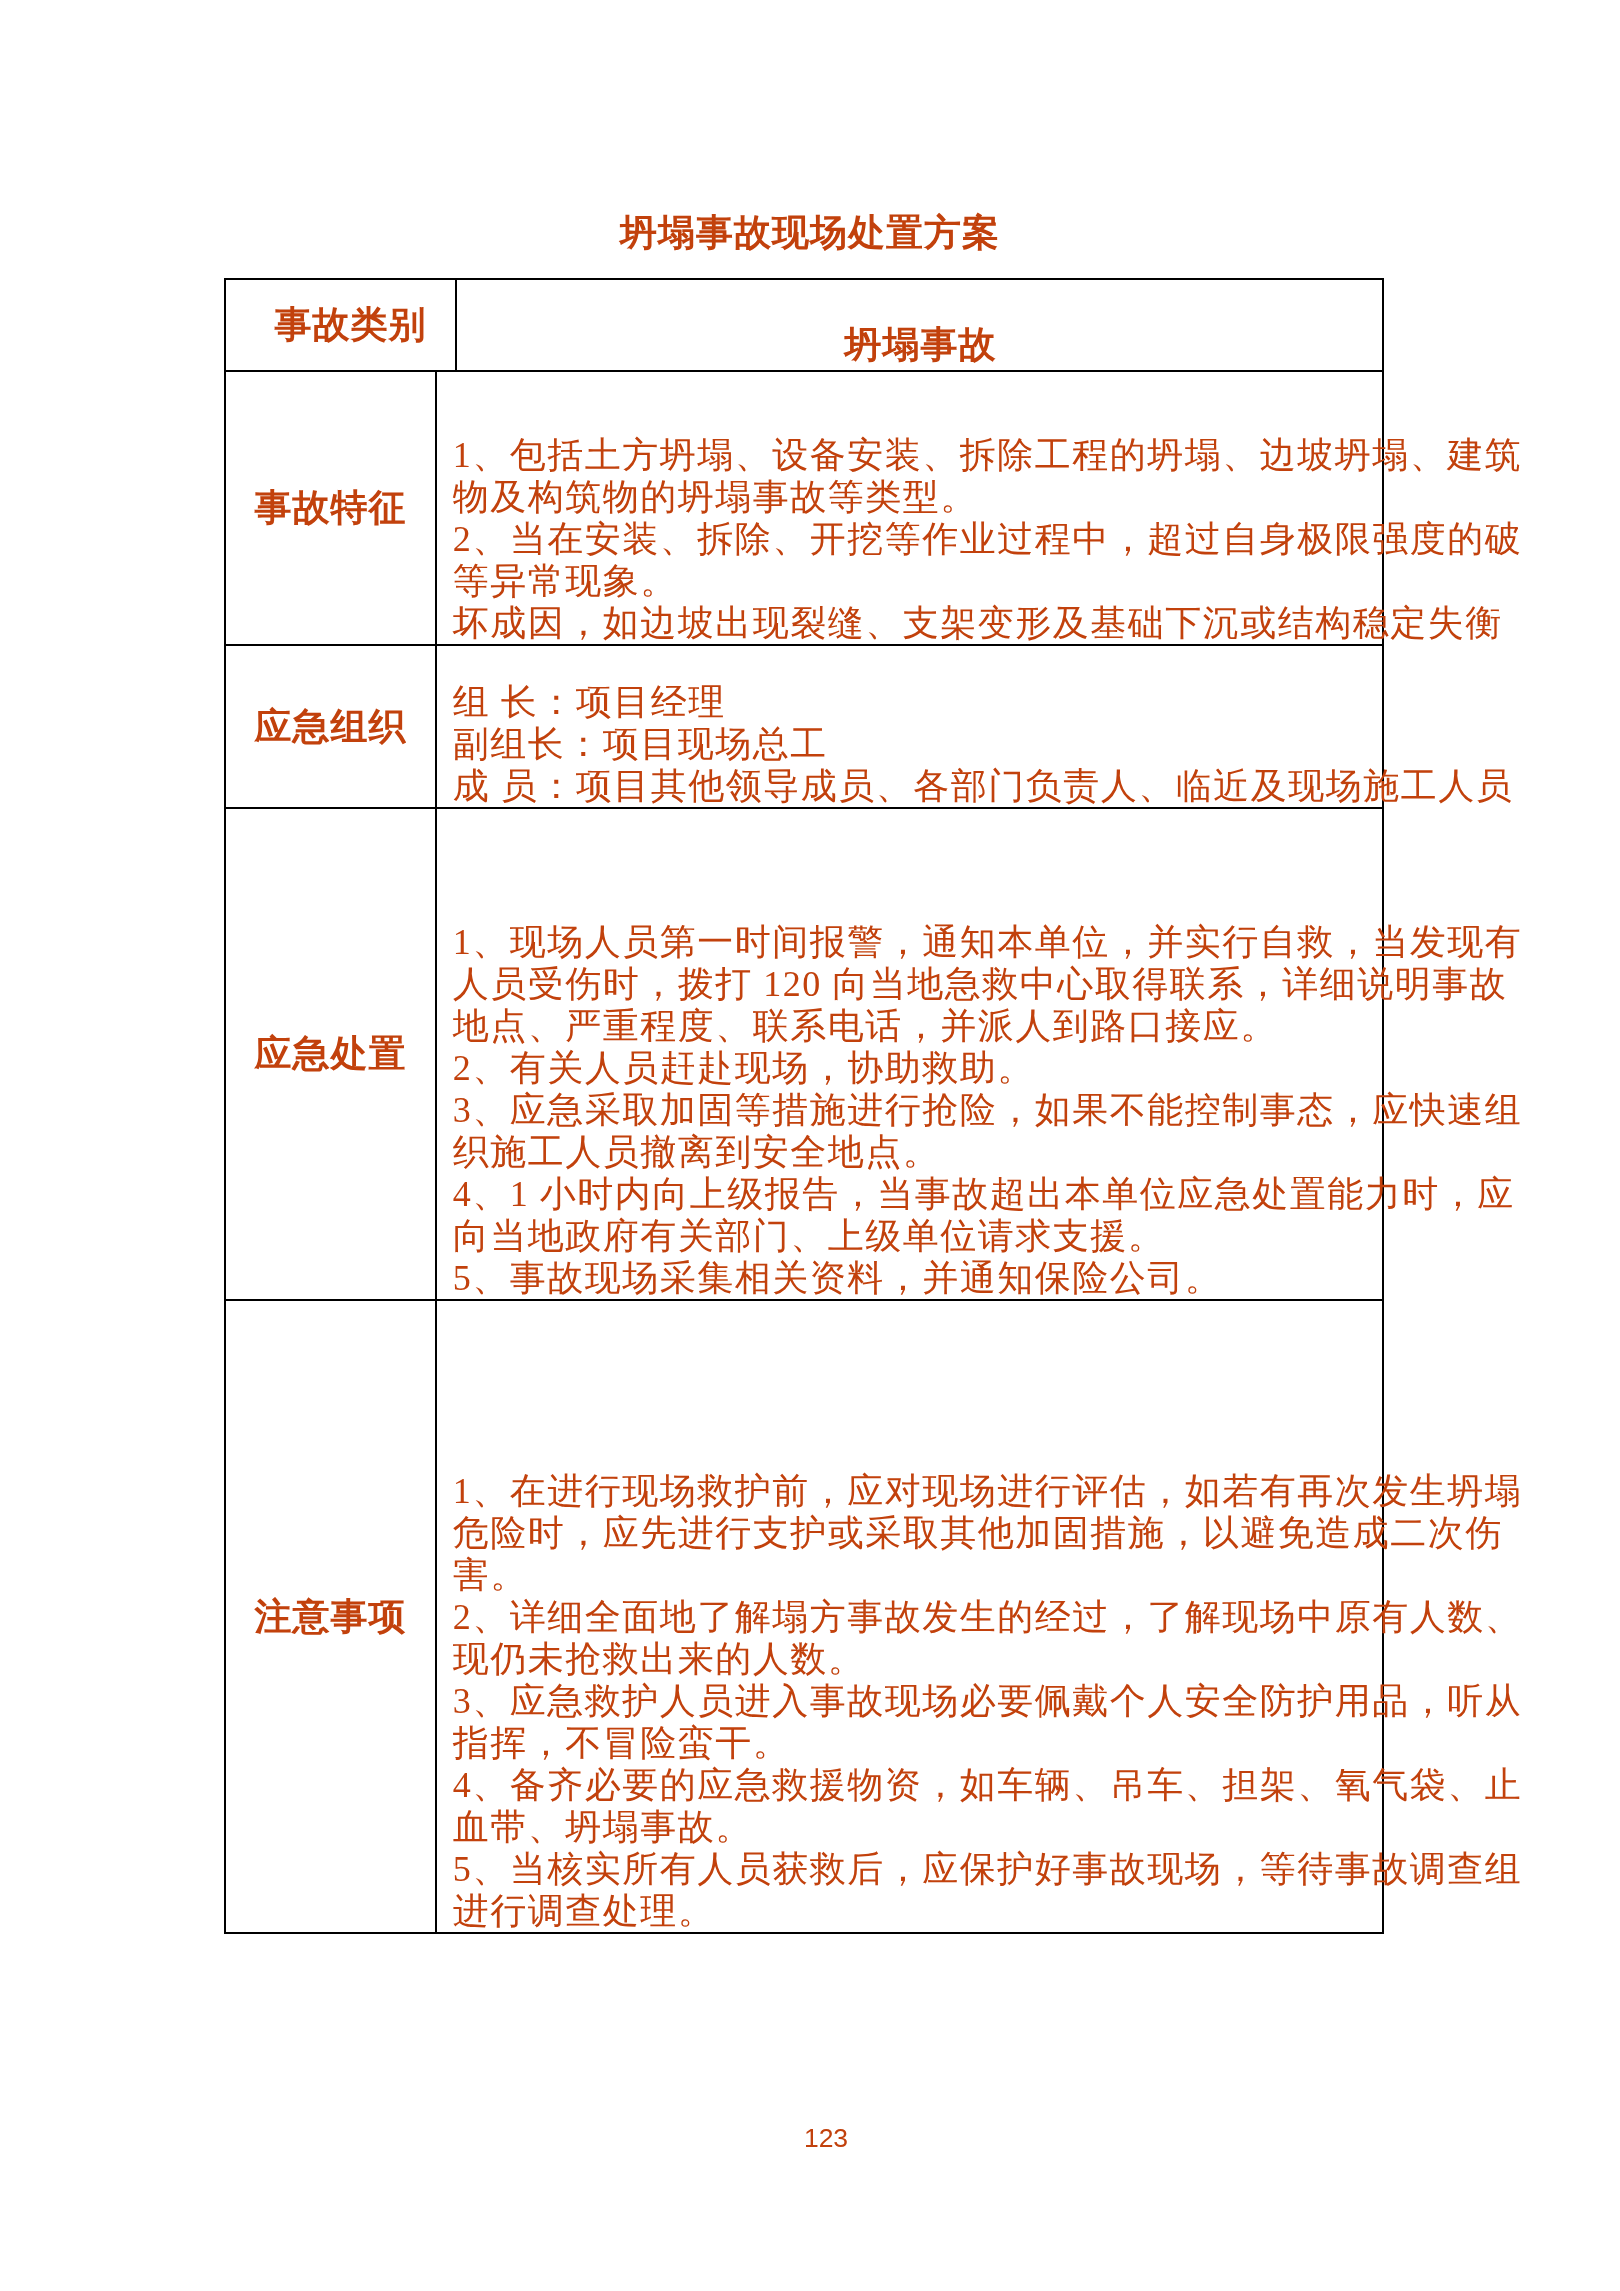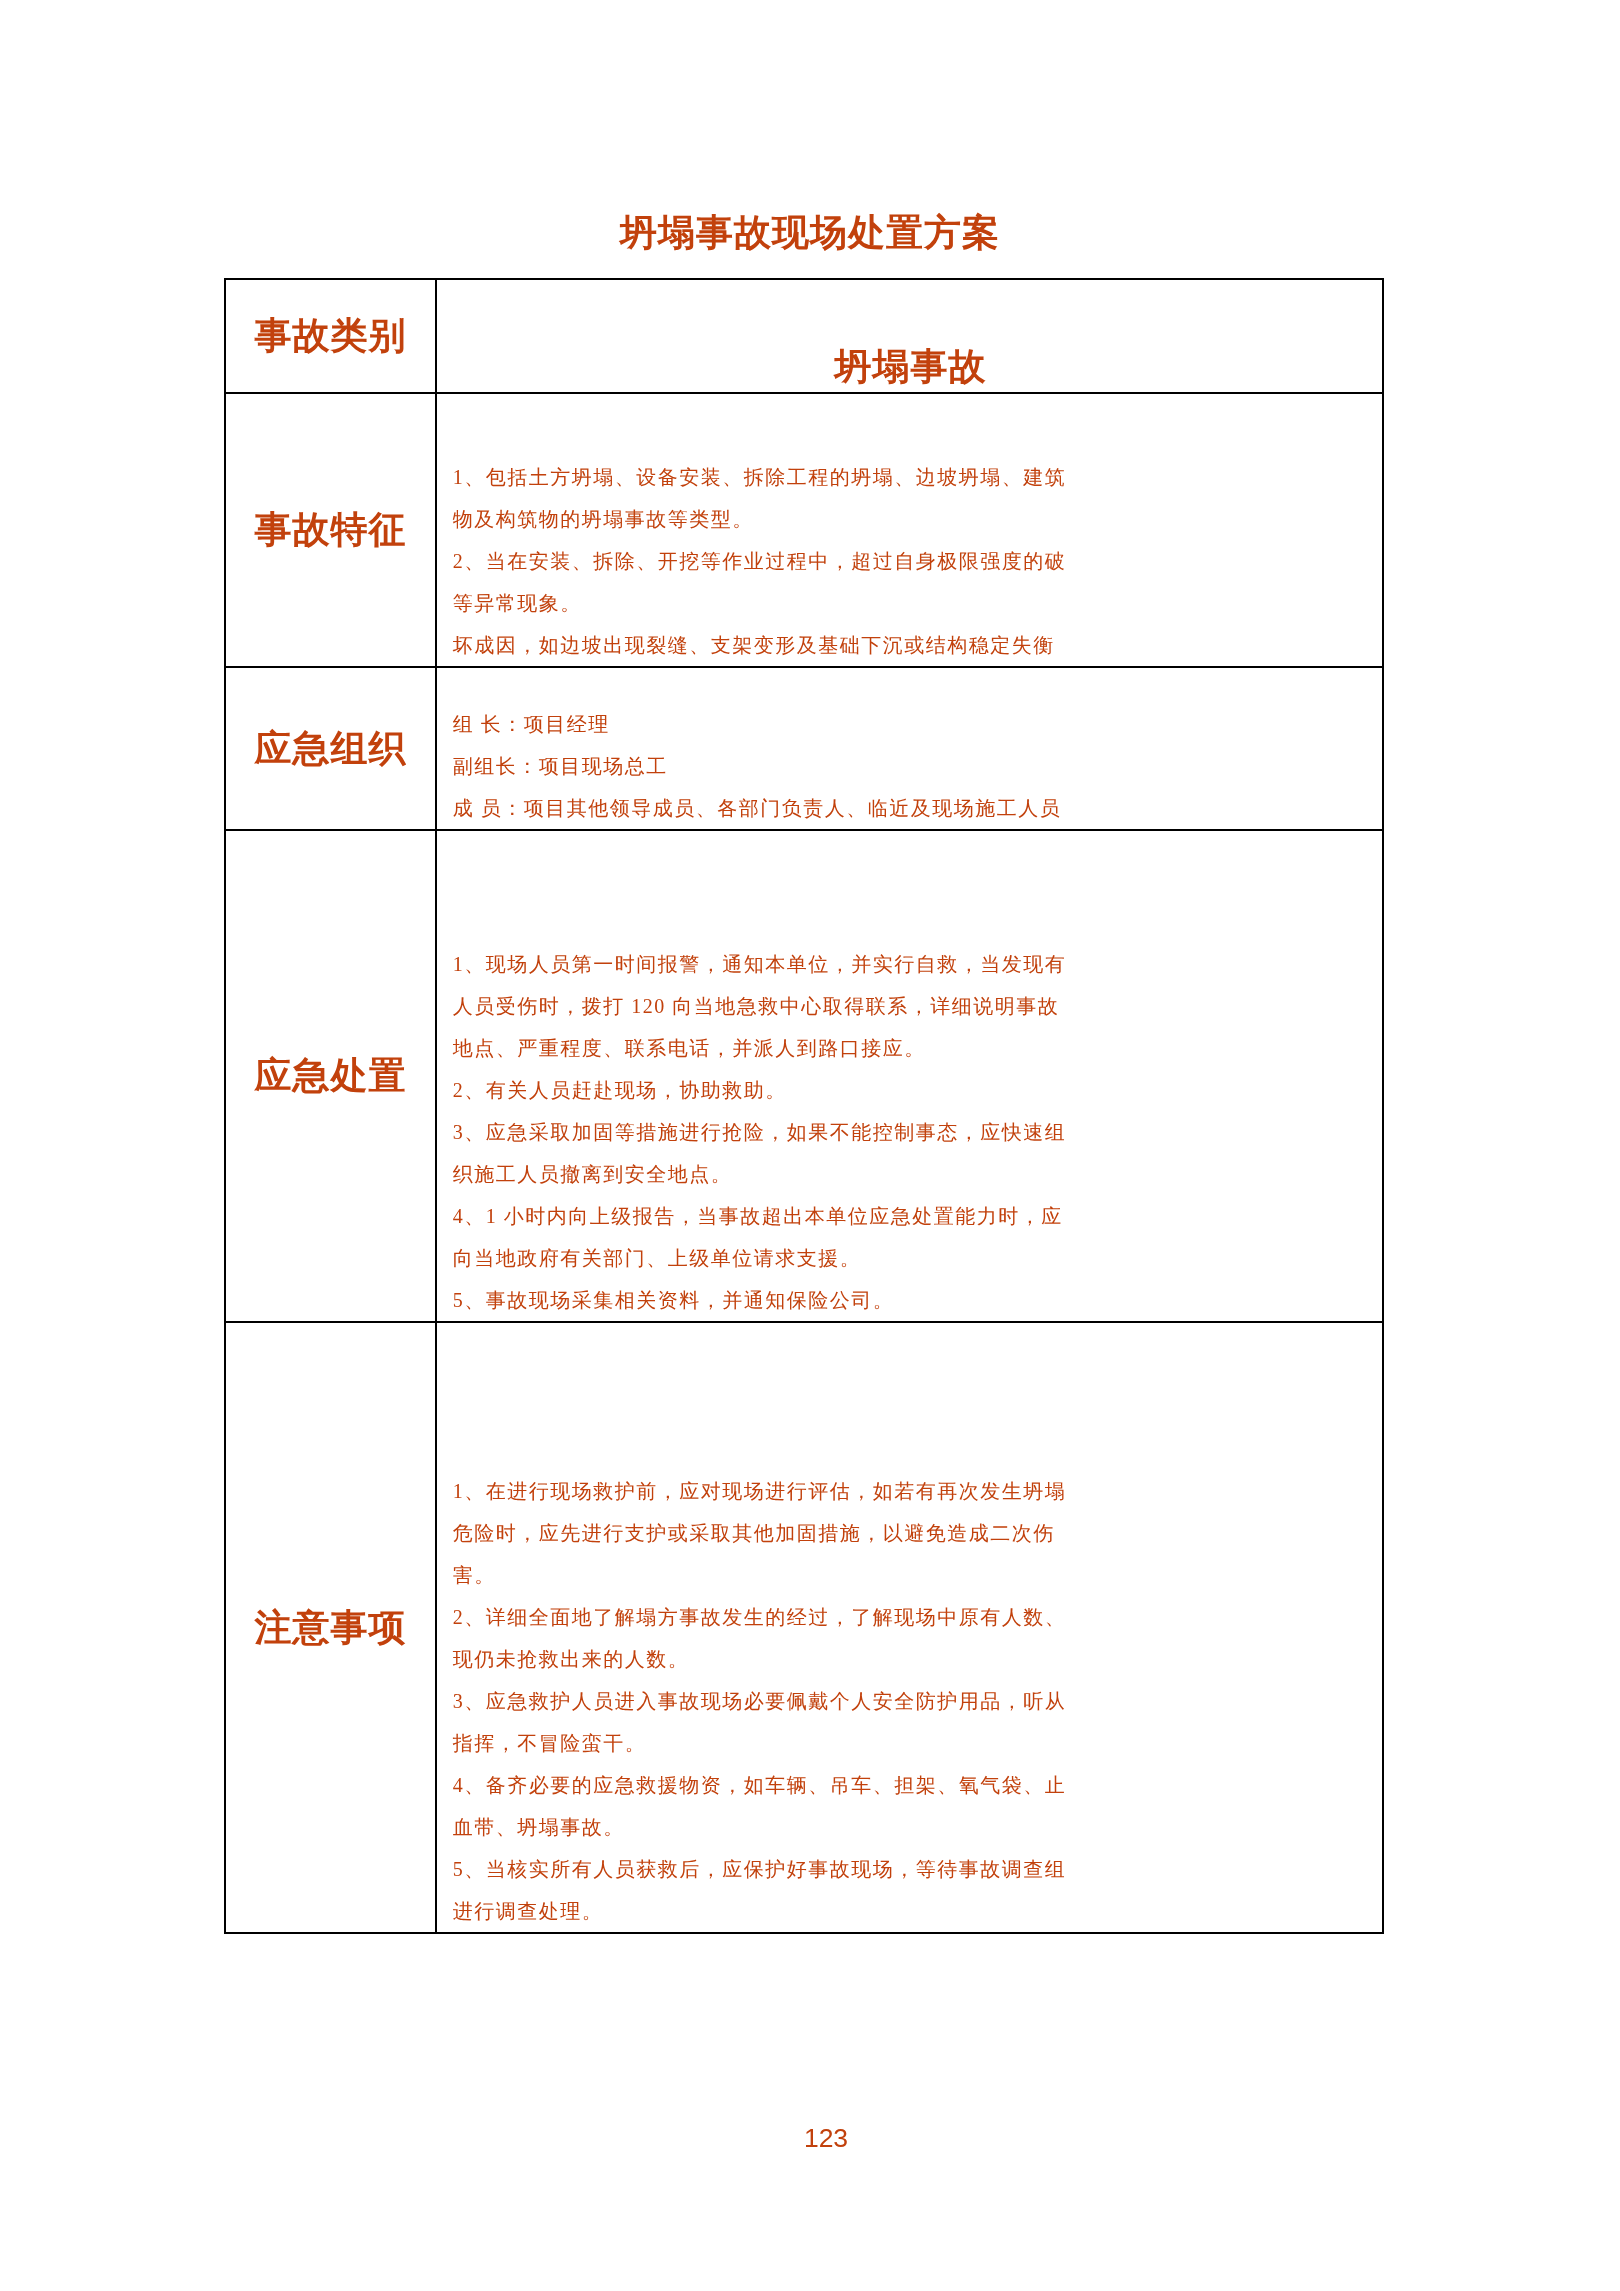--- a/index.html
+++ b/index.html
@@ -28,21 +28,21 @@
     display:flex;
     flex-direction:column;
   }
   .t-row{
     display:flex;
     box-sizing:border-box;
     border-bottom:2.9px solid #000;
     flex:0 0 auto;
   }
   .t-row:last-child{border-bottom:none;flex:1 1 auto;}
-  .row-cat{height:114px;}
+  .row-cat{height:92px;padding-left:20px;}
   .row-feat{height:274px;}
   .row-org{height:163px;}
   .row-resp{height:492px;}
   .label-cell{
     width:211px;
     box-sizing:border-box;
     border-right:2px solid #000;
     display:flex;
     align-items:center;
     justify-content:center;
@@ -61,21 +61,21 @@
   }
   .content-cell.center{
     align-items:center;
   }
   .head-value{
     font-size:37px;
     font-weight:bold;
     letter-spacing:1px;
   }
   .body-line{
-    font-size:20px;
+    font-size:36px;
     line-height:42px;
     letter-spacing:1.5px;
     white-space:nowrap;
   }
   .page-number{
     position:absolute;
     top:2123px;left:16px;width:100%;
     text-align:center;
     font-size:26.5px;
     font-family:"Liberation Sans", sans-serif;

